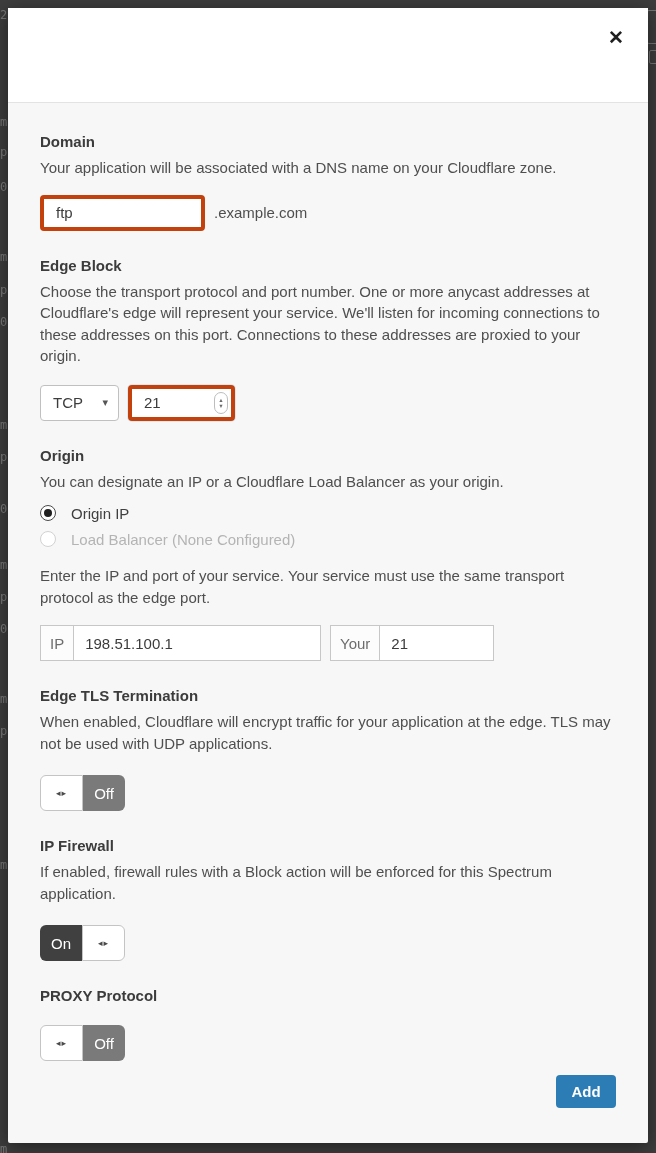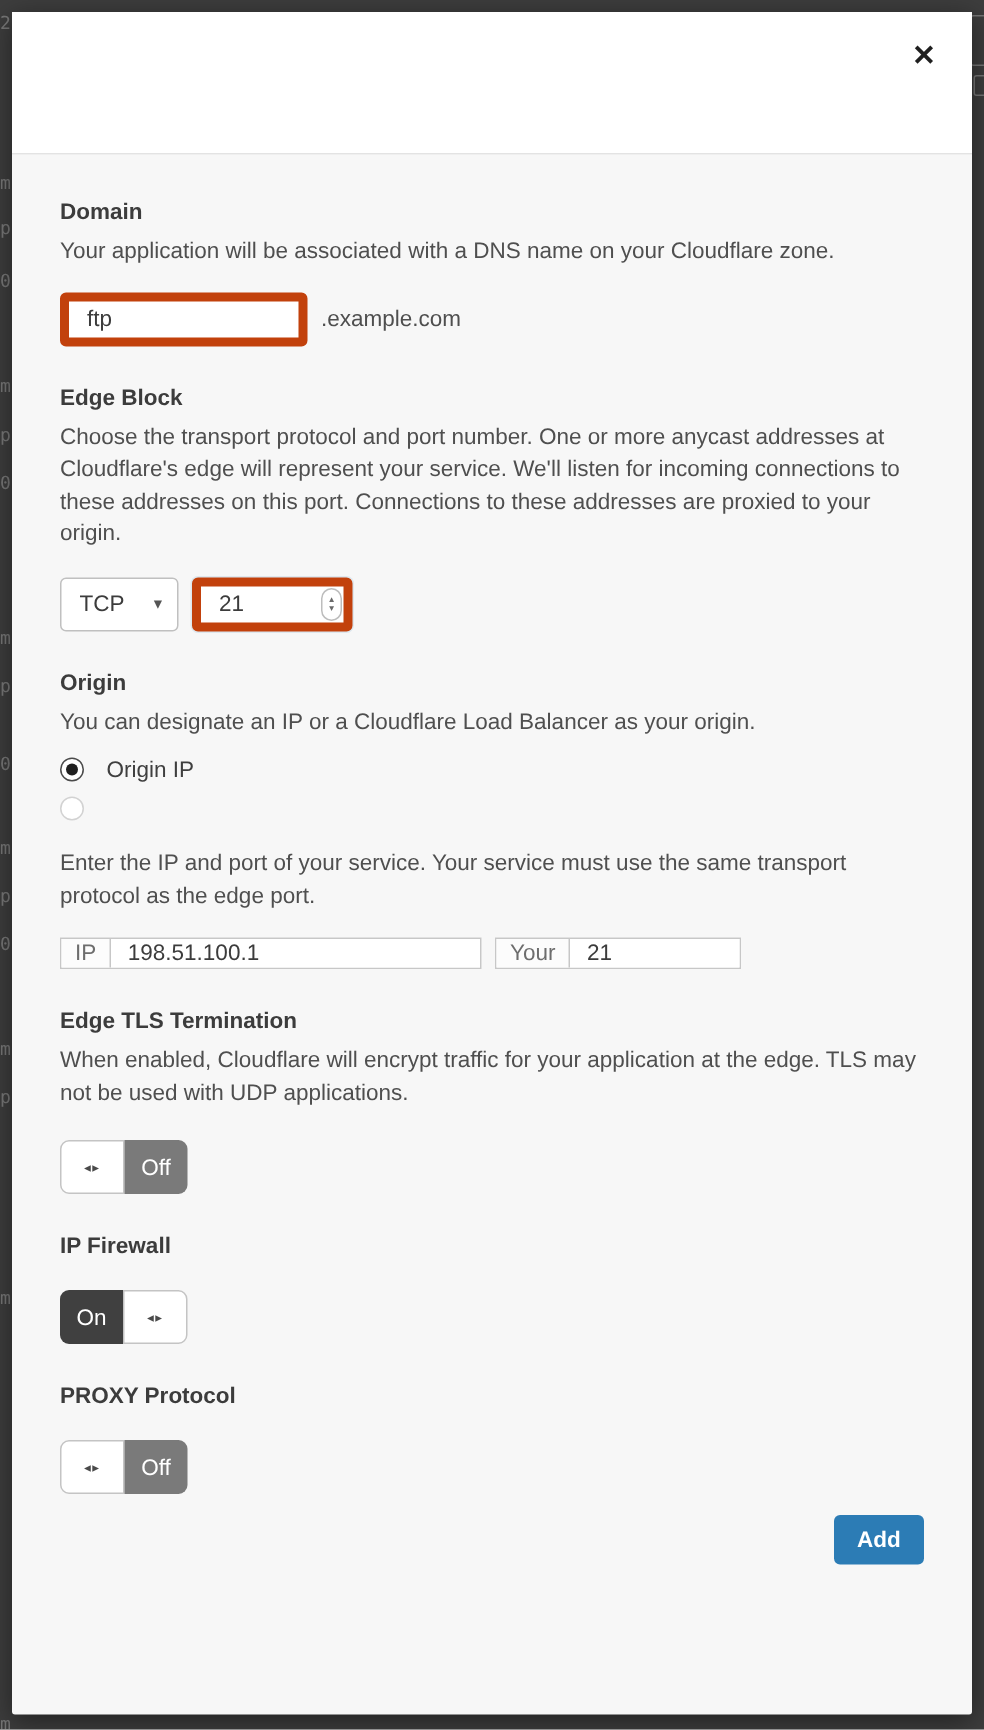--- a/index.html
+++ b/index.html
@@ -42,21 +42,21 @@
   }
   .m-body { padding:30px 32px 22px 32px; flex:1 1 auto; }
 
   h3.sec { font-size:15px; font-weight:700; color:#3c3c3c; margin:26px 0 0; }
   h3.sec.first { margin-top:0; }
   p.desc { font-size:15px; line-height:21.5px; color:#4f4f4f; margin:7px 0 0; }
 
   .row { display:flex; align-items:center; }
 
   input.txt {
-    height:36px; border:6px solid #c2410c; border-radius:4px; background:#fff;
+    height:36px; border:4px solid #c2410c; border-radius:4px; background:#fff;
     font-family:"Liberation Sans", sans-serif; font-size:15px; color:#3c3c3c;
     padding:0 12px; outline:none;
   }
   .domain-row { margin-top:16px; }
   .domain-input { width:165px; }
   .domain-suffix { margin-left:9px; font-size:15px; color:#4f4f4f; }
 
   .edgeport-row { margin-top:18px; }
   .select {
     width:79px; height:36px; border:1px solid #c0c0c0; border-radius:4px; background:#fff;
@@ -86,21 +86,21 @@
     display:flex; align-items:center; justify-content:center; flex:0 0 16px;
   }
   .radio-outer.disabled { border-color:#d2d2d2; }
   .radio-dot { width:8px; height:8px; border-radius:50%; background:#1f1f1f; }
   .radio-label { margin-left:15px; font-size:15px; color:#3f3f3f; }
   .radio-label.disabled { color:#b4b4b4; }
   p.note { margin-top:13px; }
 
   .ipport-row { margin-top:17px; }
   .addon-group {
-    display:flex; height:21px; border:1px solid #c7c7c7; background:#fff; align-items:stretch;
+    display:flex; height:36px; border:1px solid #c7c7c7; background:#fff; align-items:stretch;
   }
   .addon-prefix {
     display:flex; align-items:center; padding:0 9px; color:#6d6d6d; font-size:15px;
     background:#fcfcfc; border-right:1px solid #c7c7c7;
   }
   .addon-input {
     border:none; outline:none; font-family:"Liberation Sans", sans-serif;
     font-size:15px; color:#3c3c3c; padding:0 11px; background:#fff;
   }
   .ip-group { width:281px; }
@@ -190,20 +190,21 @@
     <p class="desc">You can designate an IP or a Cloudflare Load Balancer as your origin.</p>
     <div class="radio-group">
       <div class="radio-row">
         <span class="radio-outer">
             <span class="radio-dot"></span>
           </span>
         <span class="radio-label">Origin IP</span>
       </div>
       <div class="radio-row">
         <span class="radio-outer disabled"></span>
+        <span class="radio-label disabled">Load Balancer (None Configured)</span>
       </div>
     </div>
     <p class="desc note">Enter the IP and port of your service. Your service must use the same transport protocol as the edge port.</p>
     <div class="row ipport-row">
       <div class="addon-group ip-group">
         <span class="addon-prefix">IP</span>
         <input class="addon-input" type="text" value="198.51.100.1" style="">
       </div>
       <div class="addon-group port-group">
         <span class="addon-prefix">Your</span>
@@ -212,20 +213,21 @@
     </div>
 
     <h3 class="sec">Edge TLS Termination</h3>
     <p class="desc">When enabled, Cloudflare will encrypt traffic for your application at the edge. TLS may not be used with UDP applications.</p>
     <div class="toggle off">
       <span class="tg-handle">◂▸</span>
       <span class="tg-label">Off</span>
     </div>
 
     <h3 class="sec">IP Firewall</h3>
+    <p class="desc">If enabled, firewall rules with a Block action will be enforced for this Spectrum application.</p>
     <div class="toggle on">
       <span class="tg-label">On</span>
       <span class="tg-handle">◂▸</span>
     </div>
 
     <h3 class="sec">PROXY Protocol</h3>
     <div class="toggle off">
       <span class="tg-handle">◂▸</span>
       <span class="tg-label">Off</span>
     </div>

